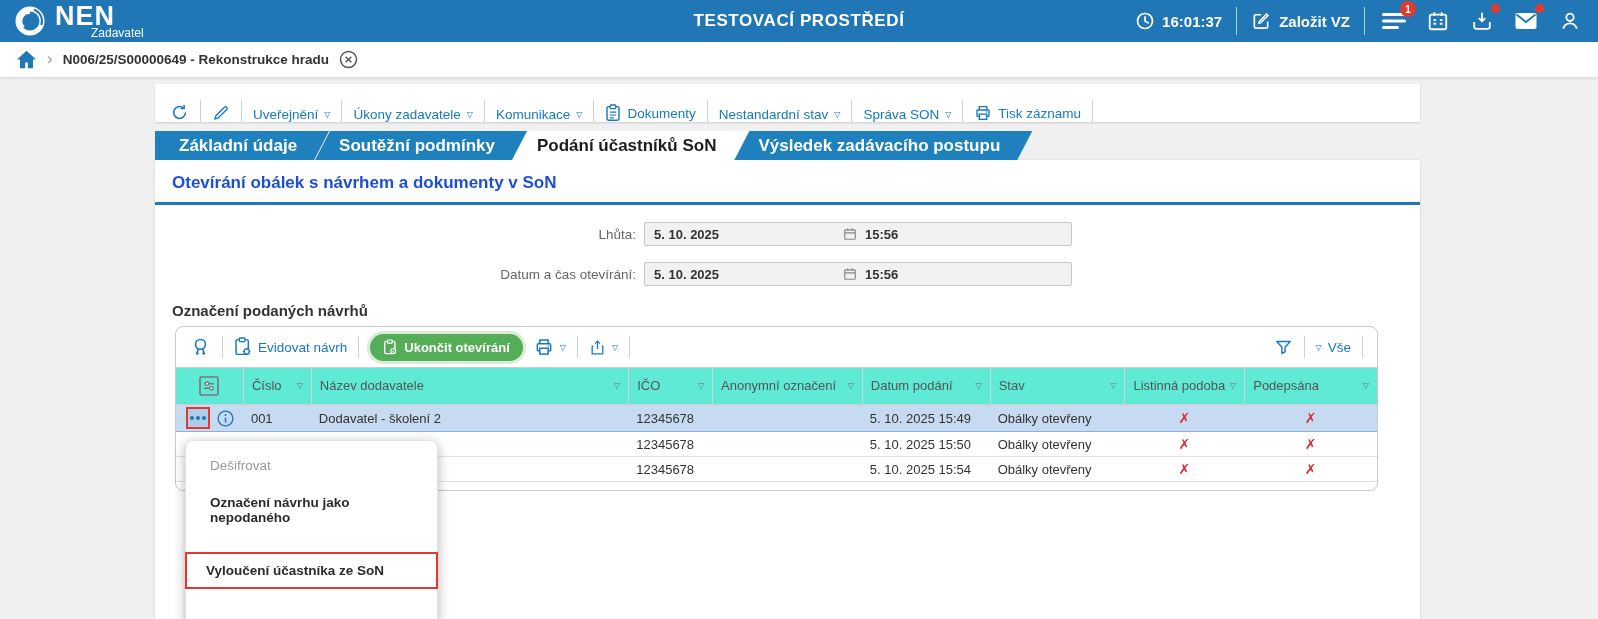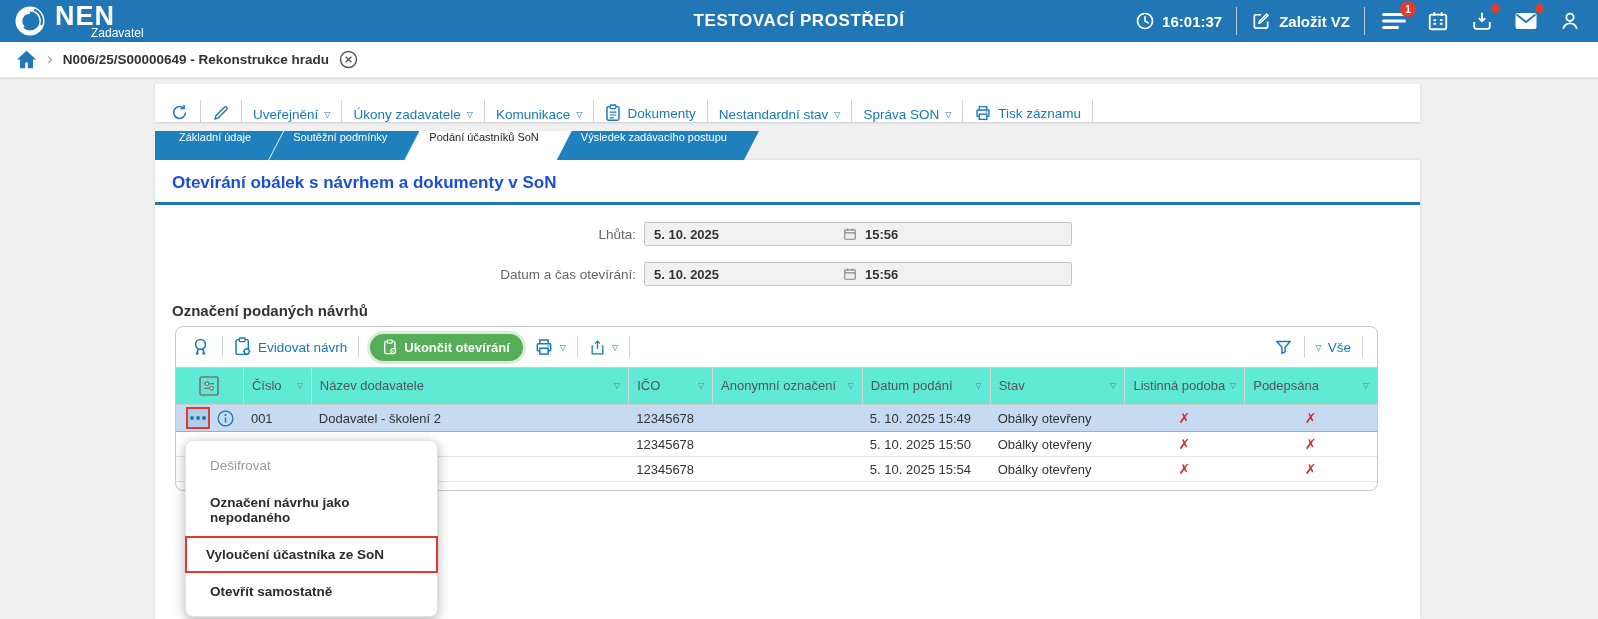--- a/index.html
+++ b/index.html
@@ -29,21 +29,21 @@
   .content-col { margin-left:155px; width:1265px; }
 
   
   .actionbar { margin-top:6px; height:38px; background:#fff; box-shadow:0 1px 2px rgba(0,0,0,.15); display:flex; align-items:flex-end; padding:0 15px; gap:11px; }
   .ab-link { display:flex; align-items:center; gap:6px; color:#1779ba; font-size:13.5px; cursor:pointer; white-space:nowrap; }
   .asep { width:1px; height:22px; background:#c9d4dd; }
   .caret { font-size:8px; color:#1779ba; }
 
   
   .tabs { margin-top:9px; height:29px; display:flex; position:relative; }
-  .tab { display:flex; align-items:flex-start; padding:0 32px 0 24px; margin-right:-14px; background:#1f80be; color:#fff; font-weight:normal; font-size:11px; clip-path:polygon(15px 0, 100% 0, calc(100% - 15px) 100%, 0 100%); cursor:pointer; position:relative; }
+  .tab { display:flex; align-items:center; padding:0 32px 0 24px; margin-right:-14px; background:#1f80be; color:#fff; font-weight:bold; font-size:17px; clip-path:polygon(15px 0, 100% 0, calc(100% - 15px) 100%, 0 100%); cursor:pointer; position:relative; }
   .tab.first { clip-path:polygon(0 0, 100% 0, calc(100% - 15px) 100%, 0 100%); }
   .tab.active { background:#fff; color:#1d1d1d; z-index:3; }
 
   
   .card { background:#fff; min-height:459px; box-shadow:0 0 3px rgba(0,0,0,.12); padding-top:13px; }
   .sec-title { font-size:17px; font-weight:bold; color:#1d4ed8; margin:0 0 9px 17px; }
   .blue-rule { height:3px; background:#2176b5; margin-bottom:17px; }
 
   .frow { display:flex; align-items:center; margin-bottom:16px; }
   .flabel { width:489px; text-align:right; color:#666; font-size:13.5px; padding-right:8px; }
@@ -72,21 +72,21 @@
   .td.center { justify-content:center; }
   .xmark { color:#d32f2f; font-weight:bold; font-size:14px; font-family:"DejaVu Sans",sans-serif; }
   .rowicons { gap:6px; justify-content:flex-start; padding-left:10px; }
   .ooo-box { width:24px; height:22px; display:flex; align-items:center; justify-content:center; gap:2px; background:rgba(33,118,181,.14); border:2px solid #e0392e; cursor:pointer; }
   .ooo-box i { width:4px; height:4px; border-radius:50%; background:#2176b5; }
 
   
   .ctx-menu { position:absolute; left:185px; top:440px; width:253px; background:#fff; border:1px solid #e3e3e3; border-radius:8px; box-shadow:0 3px 12px rgba(0,0,0,.3); z-index:10; padding:6px 0; }
   .ctx-item { padding:11px 24px; font-size:13.5px; font-weight:bold; color:#2b2b2b; cursor:pointer; }
   .ctx-item.disabled { color:#9a9a9a; font-weight:normal; cursor:default; }
-  .red-frame { border:2px solid #e0392e; margin:0 -1px; }
+  .red-frame { border:2px solid #e0392e; margin:16px -1px; }
   .red-frame .ctx-item { padding:9px 19px; }
 
   svg { display:block; }
 </style>
 </head>
 <body>
 
 <header class="topbar">
   <div class="brand">
     <span>

